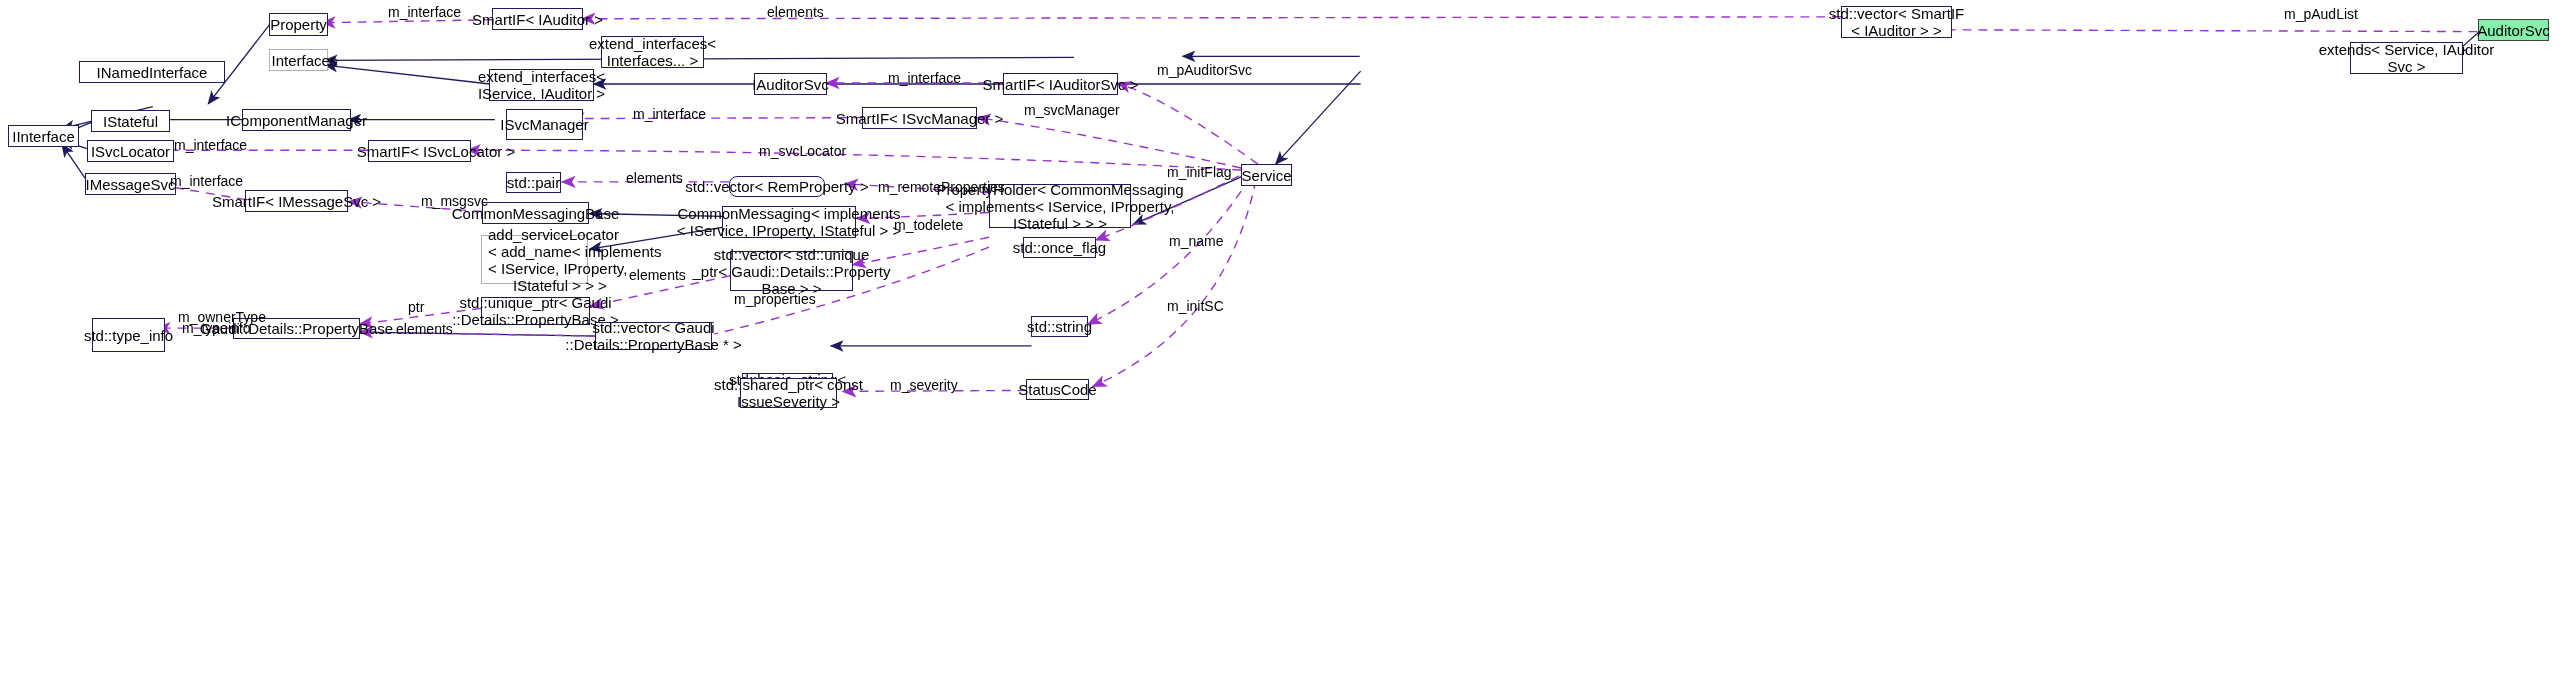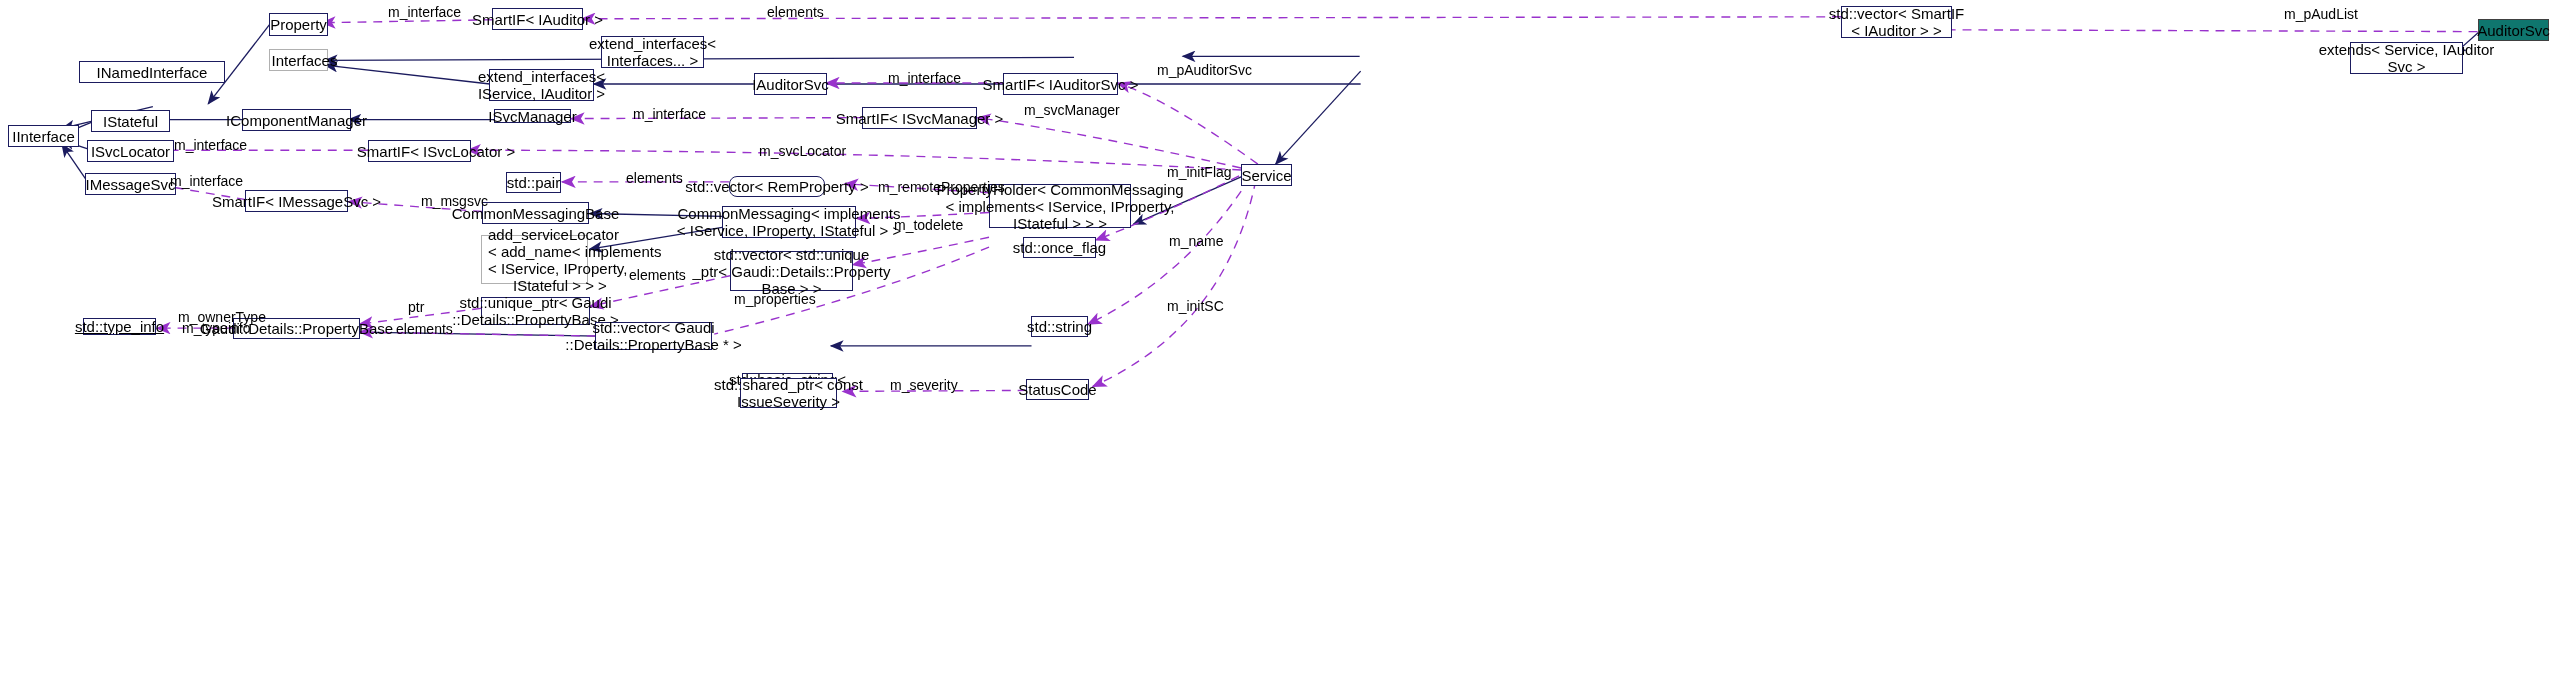--- a/index.html
+++ b/index.html
@@ -35,21 +35,21 @@
     align-items: center;
     justify-content: center;
     text-align: center;
     white-space: pre;
     padding: 1px 4px;
   }
   .node.faded {
     border-color: #b0b0b0;
   }
   .node.highlight {
-    background: #0f766e;
+    background: #86efac;
     border-color: #404040;
   }
   .node.leftish {
     justify-content: flex-start;
     text-align: left;
   }
   .edge-label {
     position: absolute;
     font-size: 14px;
     line-height: 15px;
@@ -188,39 +188,39 @@
   <div class="node" style="left:368px; top:140px; width:103px; height:22px;padding-left:37px;">SmartIF&lt; ISvcLocator &gt;</div>
 
   <div class="node" style="left:492px; top:8px; width:91px; height:22px;">SmartIF&lt; IAuditor &gt;</div>
 
   <div class="node" style="left:601px; top:36px; width:103px; height:32px;">extend_interfaces&lt;
 Interfaces... &gt;</div>
 
   <div class="node" style="left:489px; top:69px; width:105px; height:32px;">extend_interfaces&lt;
 IService, IAuditor &gt;</div>
 
-  <div class="node" style="left:494px; top:109px; width:77px; height:14px;">ISvcManager</div>
+  <div class="node" style="left:506px; top:109px; width:77px; height:31px;">ISvcManager</div>
 
   <div class="node" style="left:754px; top:73px; width:73px; height:22px;">IAuditorSvc</div>
 
   <div class="node" style="left:506px; top:172px; width:55px; height:21px;">std::pair</div>
 
   <div class="node" style="left:482px; top:202px; width:107px; height:22px;">CommonMessagingBase</div>
 
   <div class="node faded leftish" style="left:481px; top:235px; width:107px; height:49px; padding-left:6px;">add_serviceLocator
 &lt; add_name&lt; implements
 &lt; IService, IProperty,
       IStateful &gt; &gt; &gt;</div>
 
   <div class="node" style="left:481px; top:297px; width:109px; height:28px;">std::unique_ptr&lt; Gaudi
 ::Details::PropertyBase &gt;</div>
 
   <div class="node" style="left:233px; top:318px; width:127px; height:21px;">Gaudi::Details::PropertyBase</div>
 
-  <div class="node" style="left:83px; top:318px; width:73px; height:17px;text-decoration:underline;">std::type_info</div>
+  <div class="node" style="left:92px; top:318px; width:73px; height:34px;">std::type_info</div>
 
   <div class="node" style="left:595px; top:322px; width:117px; height:28px;">std::vector&lt; Gaudi
 ::Details::PropertyBase * &gt;</div>
 
   <div class="node" style="left:729px; top:176px; width:96px; height:21px;border-radius:8px;">std::vector&lt; RemProperty &gt;</div>
 
   <div class="node" style="left:722px; top:206px; width:134px; height:32px;">CommonMessaging&lt; implements
 &lt; IService, IProperty, IStateful &gt; &gt;</div>
 
   <div class="node" style="left:730px; top:251px; width:123px; height:40px;">std::vector&lt; std::unique

